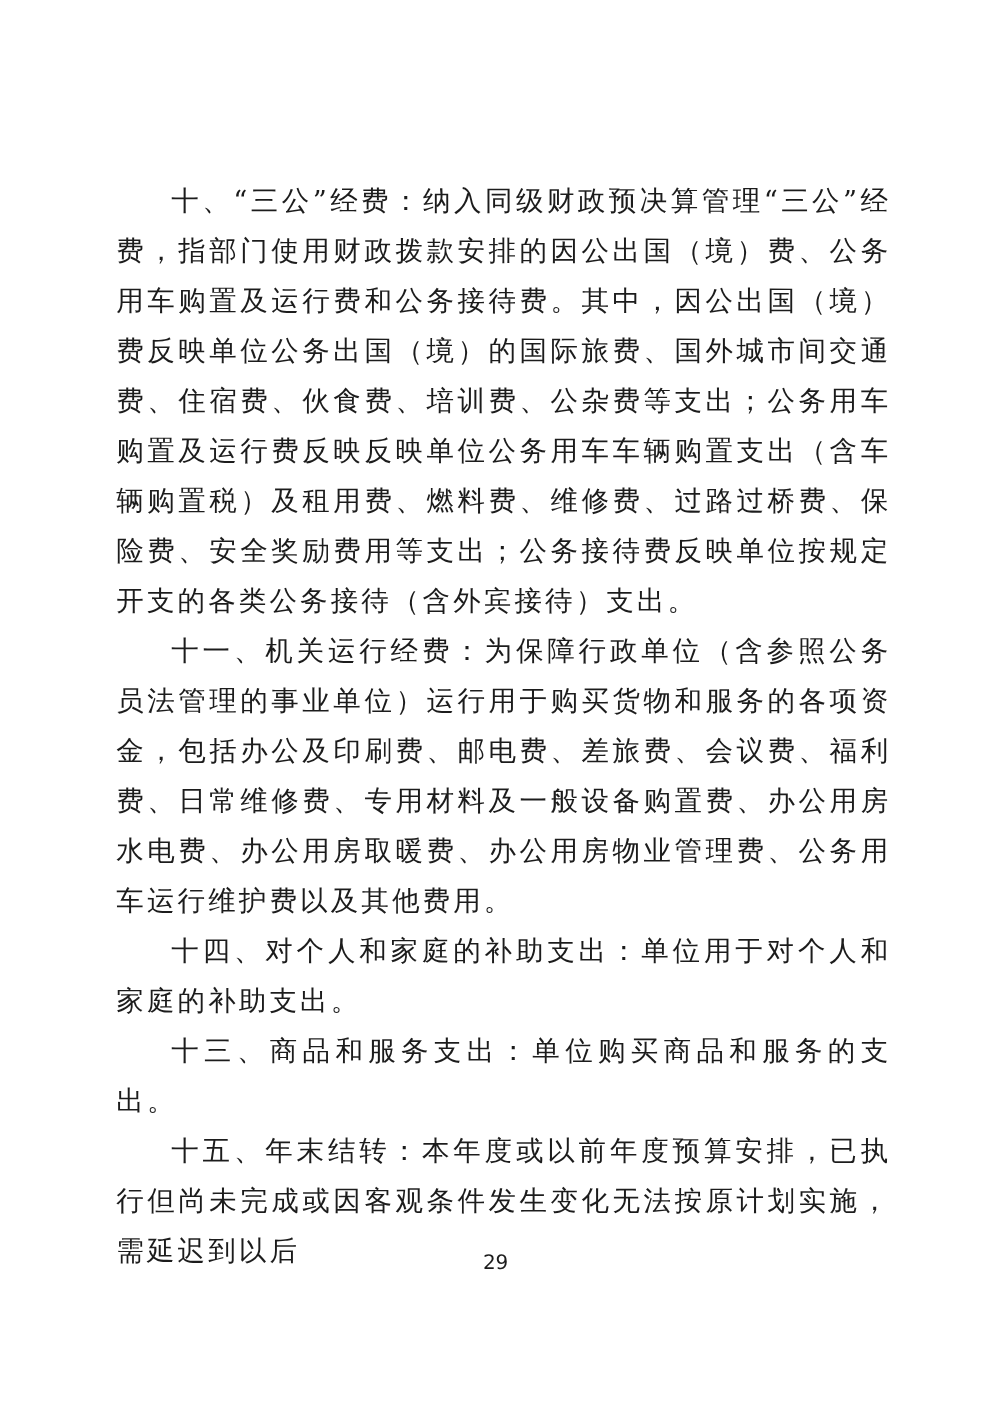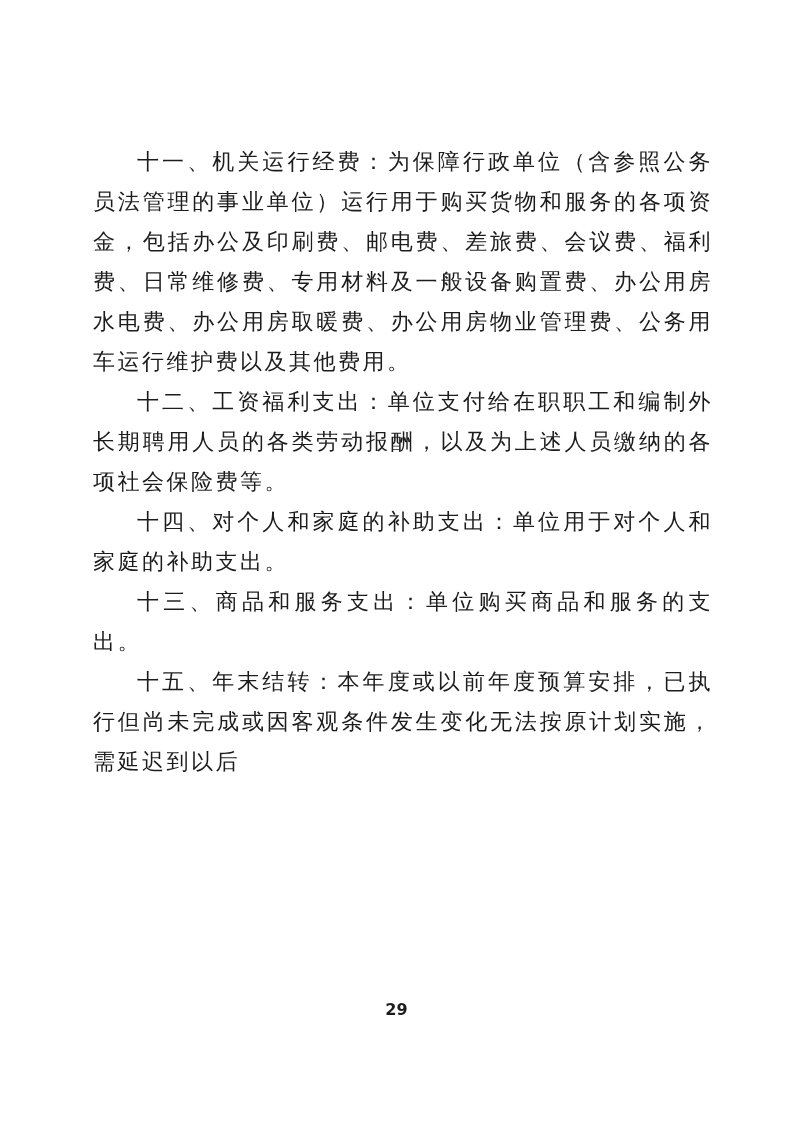--- a/index.html
+++ b/index.html
@@ -35,30 +35,29 @@
     position: absolute;
     left: 0;
     right: 0;
     top: 1000px;
     text-align: center;
   }
   .page-number {
     font-family: "DejaVu Sans", "Liberation Sans", sans-serif;
     font-size: 16px;
     color: #1c1c1c;
-    font-weight: bold;
   }
 </style>
 </head>
 <body>
 
 <div class="page">
   <div class="content">
+    <p>十、“三公”经费：纳入同级财政预决算管理“三公”经费，指部门使用财政拨款安排的因公出国（境）费、公务用车购置及运行费和公务接待费。其中，因公出国（境）费反映单位公务出国（境）的国际旅费、国外城市间交通费、住宿费、伙食费、培训费、公杂费等支出；公务用车购置及运行费反映反映单位公务用车车辆购置支出（含车辆购置税）及租用费、燃料费、维修费、过路过桥费、保险费、安全奖励费用等支出；公务接待费反映单位按规定开支的各类公务接待（含外宾接待）支出。</p>
     <p>十一、机关运行经费：为保障行政单位（含参照公务员法管理的事业单位）运行用于购买货物和服务的各项资金，包括办公及印刷费、邮电费、差旅费、会议费、福利费、日常维修费、专用材料及一般设备购置费、办公用房水电费、办公用房取暖费、办公用房物业管理费、公务用车运行维护费以及其他费用。</p>
-    <p>十二、工资福利支出：单位支付给在职职工和编制外长期聘用人员的各类劳动报酬，以及为上述人员缴纳的各项社会保险费等。</p>
     <p>十四、对个人和家庭的补助支出：单位用于对个人和家庭的补助支出。</p>
     <p>十三、商品和服务支出：单位购买商品和服务的支出。</p>
     <p>十五、年末结转：本年度或以前年度预算安排，已执行但尚未完成或因客观条件发生变化无法按原计划实施，需延迟到以后</p>
   </div>
 
   <div class="page-footer">
     <span class="page-number">29</span>
   </div>
 </div>
 

